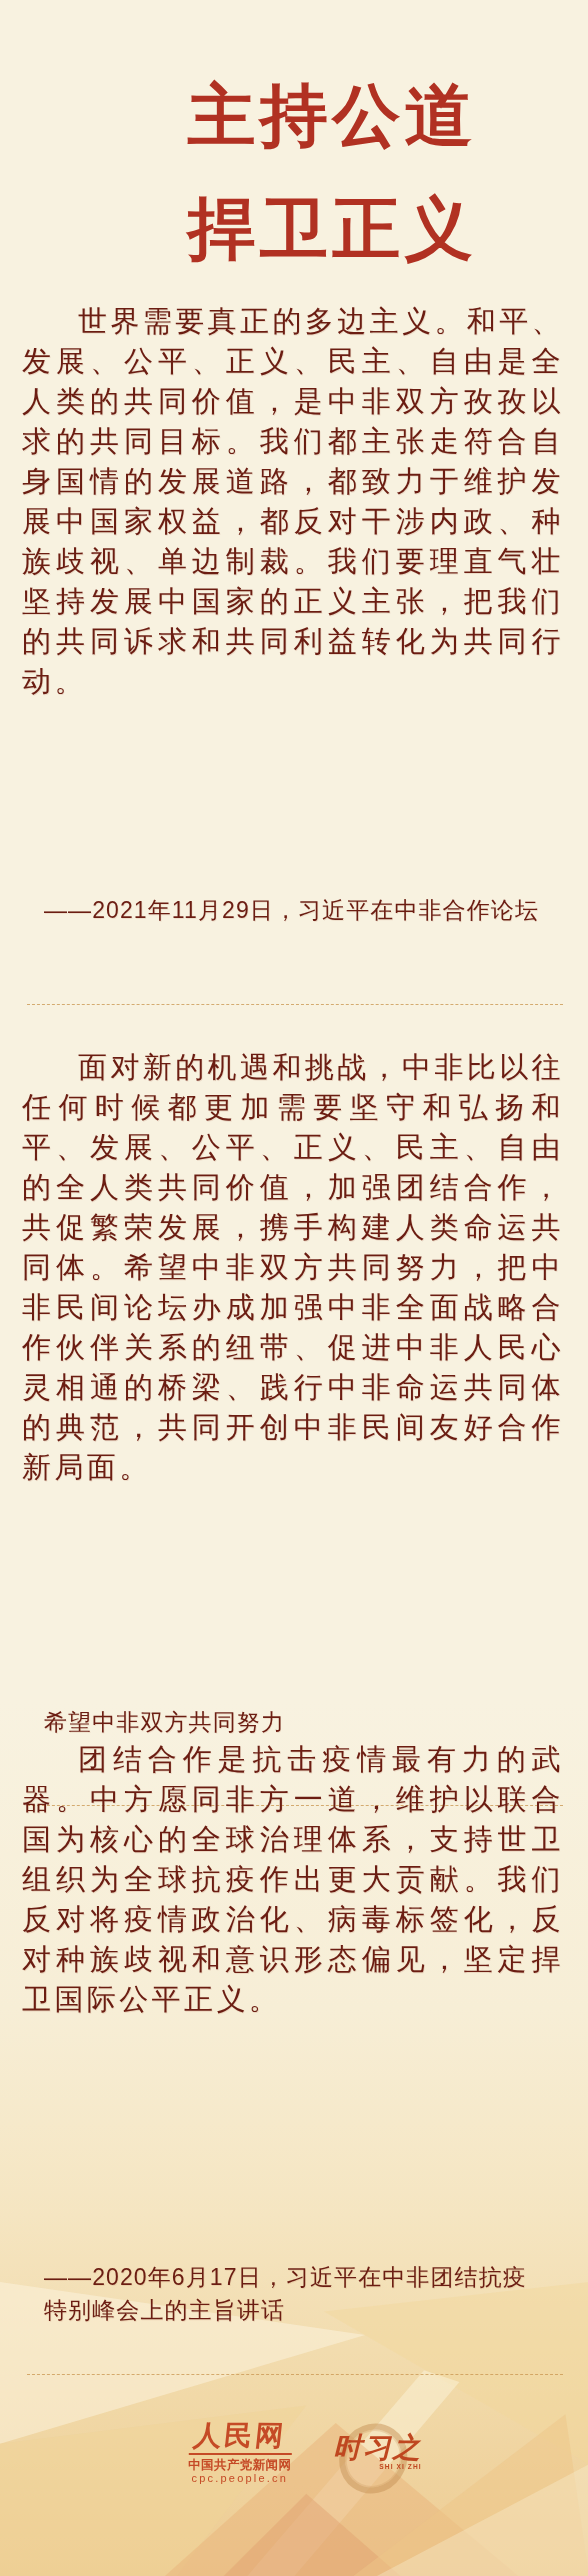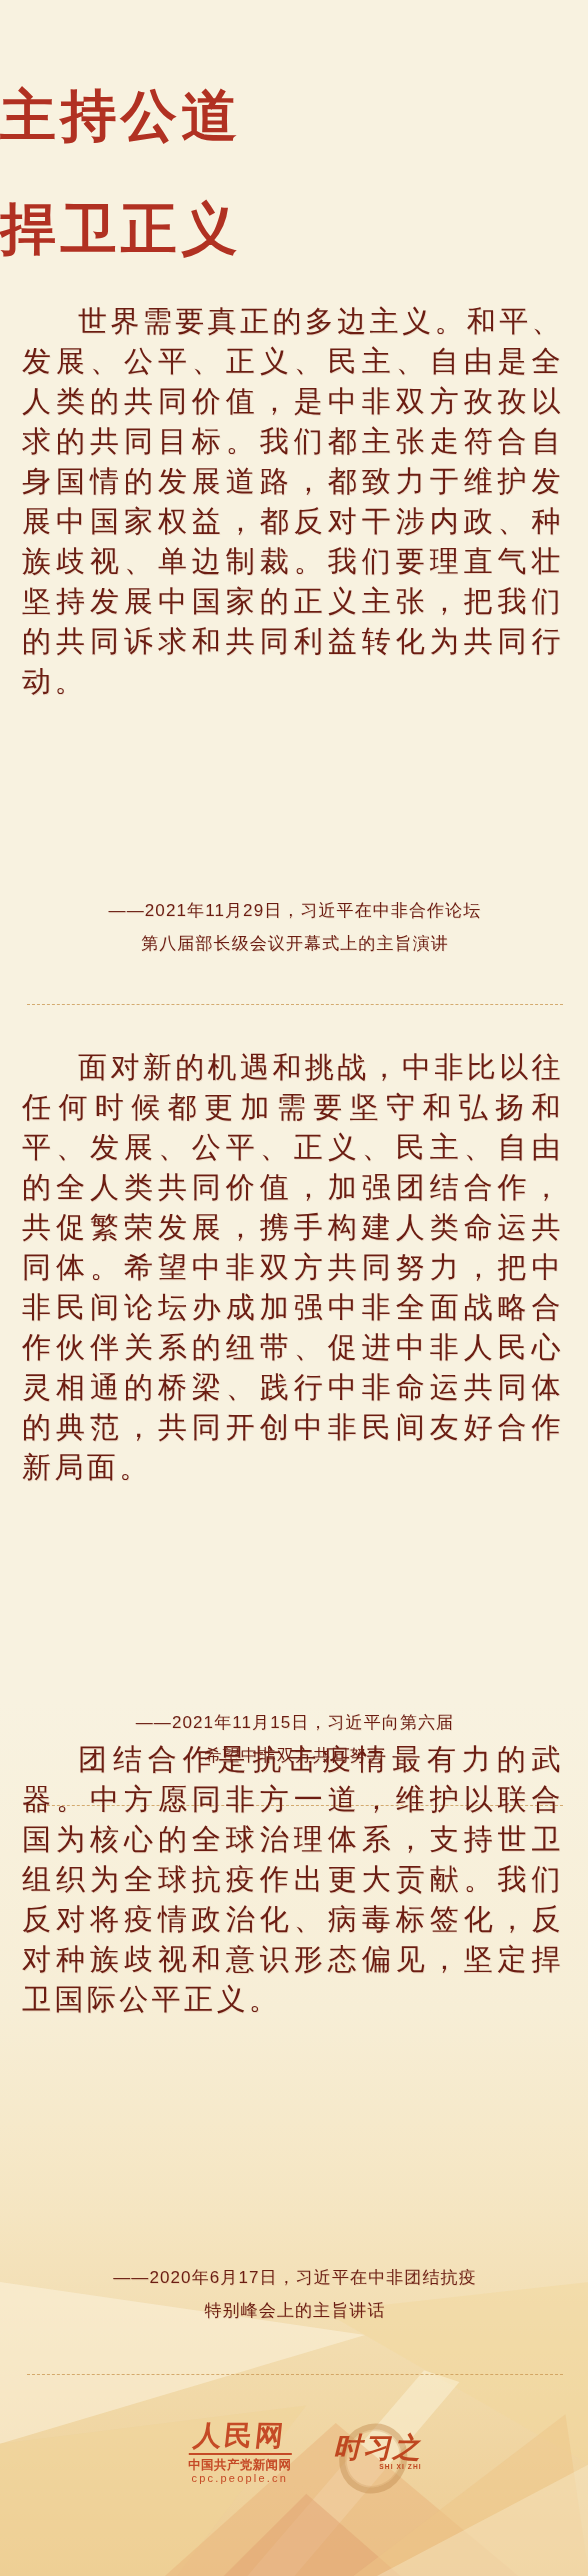--- a/index.html
+++ b/index.html
@@ -22,39 +22,39 @@
   .poly-c{background:rgba(240,211,152,.5);clip-path:polygon(0% 55%,52% 42%,30% 100%,0% 100%);}
   .poly-d{background:rgba(233,183,125,.55);clip-path:polygon(28% 100%,57% 48%,88% 100%);}
   .poly-e{background:rgba(224,160,110,.45);clip-path:polygon(38% 100%,52% 72%,68% 100%);}
   .poly-f{background:rgba(238,198,135,.5);clip-path:polygon(60% 100%,96% 45%,100% 100%);}
   .poly-g{background:rgba(252,243,218,.5);clip-path:polygon(42% 100%,72% 30%,78% 34%,50% 100%);}
   .poly-h{background:rgba(250,240,214,.35);clip-path:polygon(100% 62%,64% 100%,100% 100%);}
 
   
   .title{
     position:absolute;top:59px;left:0;width:477px;z-index:2;
-    text-align:left;color:#b13122;
+    text-align:right;color:#b13122;
     font-family:"DejaVu Serif","Liberation Serif",serif;
-    font-weight:bold;font-size:56px;line-height:113px;letter-spacing:4.4px;
+    font-weight:bold;font-size:68px;line-height:113px;letter-spacing:4.4px;
   }
   
   .para{
     position:absolute;left:22px;width:542px;z-index:2;
     color:#6b1d12;font-size:29px;line-height:40px;letter-spacing:3.4px;
     text-align:justify;text-justify:inter-character;text-indent:56px;
     text-shadow:0.7px 0.7px 0 rgba(170,90,60,.15);
   }
   .para-1{top:301px;}
   .para-2{top:1047px;}
   .para-3{top:1739px;}
   
   .attr{
     position:absolute;right:43px;left:44px;z-index:2;
-    color:#6b1d12;font-size:17px;line-height:33px;letter-spacing:1.1px;
-    text-align:center;text-shadow:0.7px 0.7px 0 rgba(170,90,60,.12);
+    color:#6b1d12;font-size:23px;line-height:33px;letter-spacing:1.1px;
+    text-align:left;text-shadow:0.7px 0.7px 0 rgba(170,90,60,.12);
   }
   .attr-1{top:894px;}
   .attr-2{top:1706px;}
   .attr-3{top:2261px;}
   
   .divider{
     position:absolute;left:26.5px;width:536px;height:0;z-index:1;
     border-top:1.5px dashed #cc9a55;opacity:.8;
   }
   .divider-1{top:1004px;}
@@ -110,27 +110,25 @@
   </div>
 
   <div class="title">
     <div>主持公道</div>
     <div>捍卫正义</div>
   </div>
 
   <div class="para para-1">世界需要真正的多边主义。和平、发展、公平、正义、民主、自由是全人类的共同价值，是中非双方孜孜以求的共同目标。我们都主张走符合自身国情的发展道路，都致力于维护发展中国家权益，都反对干涉内政、种族歧视、单边制裁。我们要理直气壮坚持发展中国家的正义主张，把我们的共同诉求和共同利益转化为共同行动。</div>
   <div class="attr attr-1">
     <div>——2021年11月29日，习近平在中非合作论坛</div>
-    <div>第八届部长级会议开幕式上的主旨演讲</div>
   </div>
   <div class="divider divider-1"></div>
 
   <div class="para para-2">面对新的机遇和挑战，中非比以往任何时候都更加需要坚守和弘扬和平、发展、公平、正义、民主、自由的全人类共同价值，加强团结合作，共促繁荣发展，携手构建人类命运共同体。希望中非双方共同努力，把中非民间论坛办成加强中非全面战略合作伙伴关系的纽带、促进中非人民心灵相通的桥梁、践行中非命运共同体的典范，共同开创中非民间友好合作新局面。</div>
   <div class="attr attr-2">
-    <div>——2021年11月15日，习近平向第六届</div>
     <div>希望中非双方共同努力</div>
   </div>
   <div class="divider divider-2"></div>
 
   <div class="para para-3">团结合作是抗击疫情最有力的武器。中方愿同非方一道，维护以联合国为核心的全球治理体系，支持世卫组织为全球抗疫作出更大贡献。我们反对将疫情政治化、病毒标签化，反对种族歧视和意识形态偏见，坚定捍卫国际公平正义。</div>
   <div class="attr attr-3">
     <div>——2020年6月17日，习近平在中非团结抗疫</div>
     <div>特别峰会上的主旨讲话</div>
   </div>
   <div class="divider divider-3"></div>

